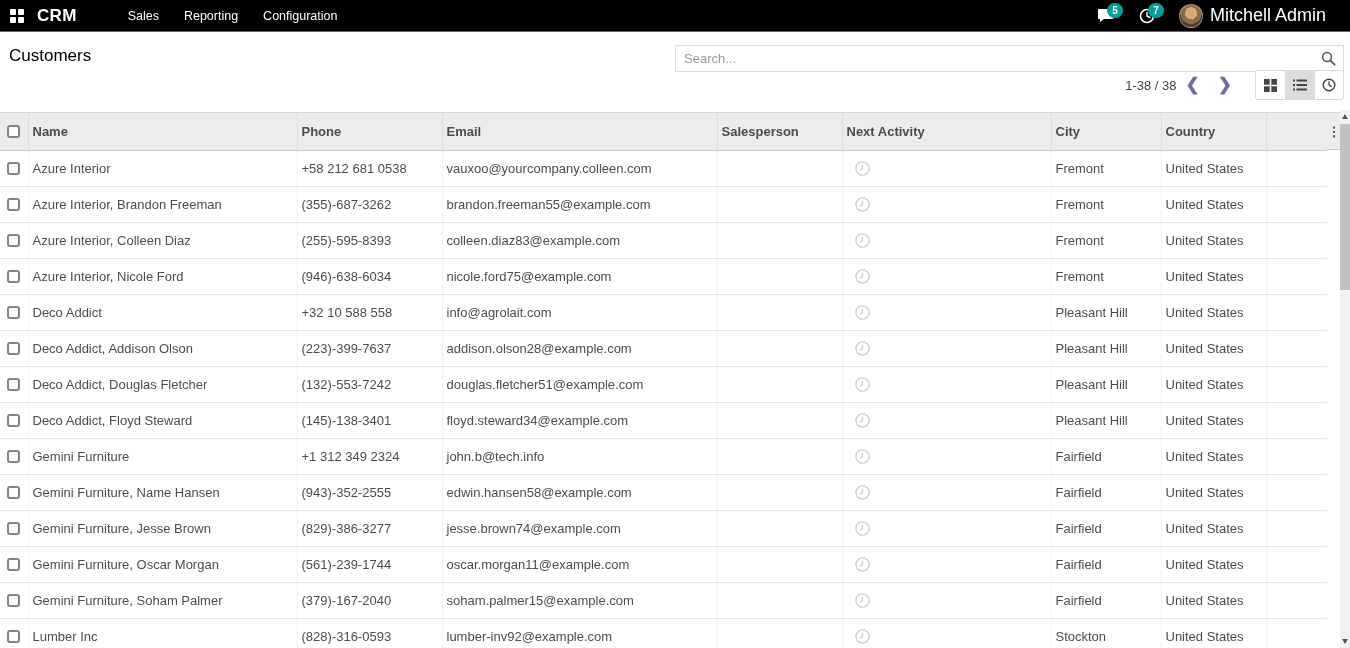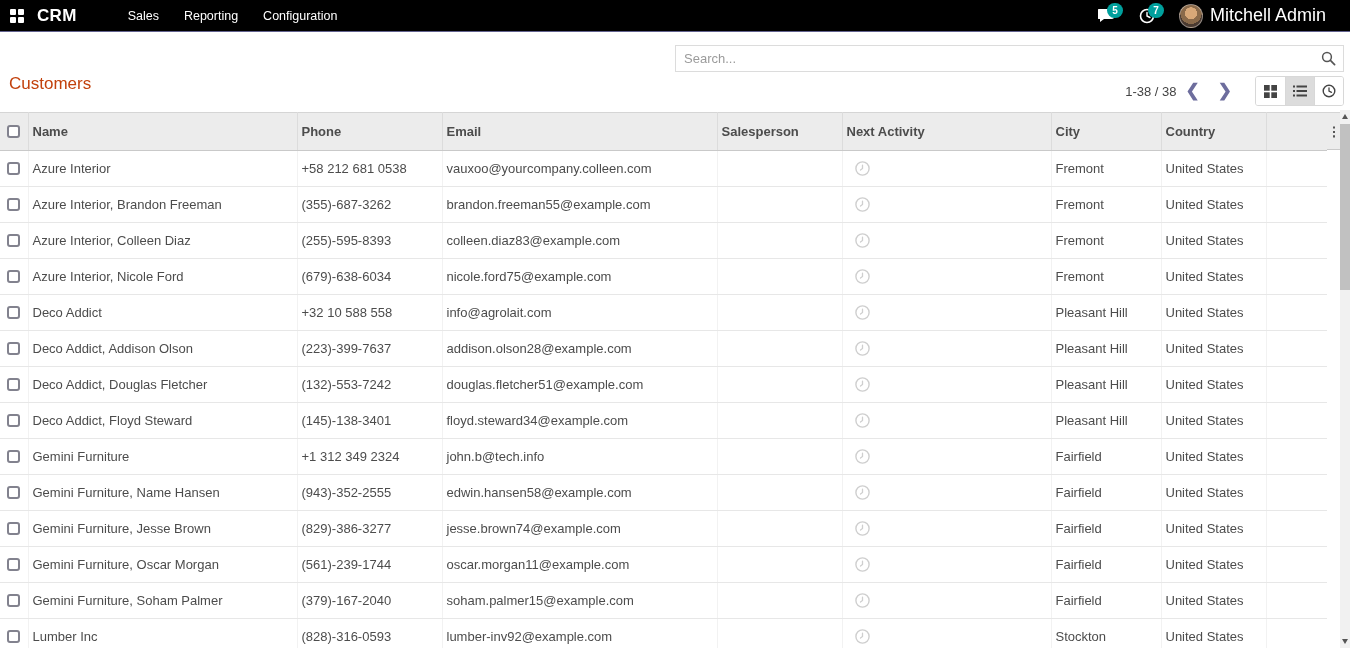--- a/index.html
+++ b/index.html
@@ -28,21 +28,21 @@
     border-radius:8px; padding:0 4px; text-align:center; font-weight:bold;
   }
   .avatar{
     width:24px; height:24px; border-radius:50%; overflow:hidden;
     background:radial-gradient(circle at 50% 38%, #d8a878 0 34%, #8a6a4a 35% 60%, #4a3a30 61% 100%);
     margin-right:7px; border:1px solid rgba(255,255,255,.4);
   }
   .user-name{ font-size:18px; margin-right:24px; }
 
   
-  .breadcrumb{ position:absolute; top:46px; left:9px; font-size:17px; color:#c2410c;margin-top:28px; }
+  .breadcrumb{ position:absolute; top:46px; left:9px; font-size:17px; color:#000000; }
   .search-wrap{
     position:absolute; top:45px; left:675px; width:669px; height:27px;
     border:1px solid #dcdcdc; background:#701a75;
   }
   .search-wrap input{
     width:100%; height:100%; border:0; outline:none; padding:0 28px 0 8px;
     font-size:13px; font-family:inherit; color:#4c4c4c;
   }
   .search-wrap input::placeholder{ color:#9b9b9b; }
   .search-icon{ position:absolute; right:7px; top:5px; }
@@ -53,21 +53,21 @@
     position:absolute; top:77px; left:8px; padding:0 13px;
     background:#7c7bad; border:1px solid #6f6e9f; color:#fff;
   }
   .export-btn{
     position:absolute; top:77px; left:61px; width:35px;
     background:#fff; border:1px solid #d8d8d8;
   }
   .filter-group{ position:absolute; top:77px; left:675px; display:flex; gap:9px; }
   .filter-group .btn{ background:#fde047; border:1px solid #d8d8d8; color:#444; padding:0 12px; gap:6px; }
 
-  .pager-area{ position:absolute; top:77px; right:6px; height:28px; display:flex; align-items:center; }
+  .pager-area{ position:absolute; top:71px; right:6px; height:28px; display:flex; align-items:center; }
   .pager-text{ font-size:13px; color:#444; }
   .pager-nav{ font-size:17px; color:#6d6d9d; padding:0 9px; cursor:pointer; font-weight:bold; line-height:28px; }
   .switcher{ display:flex; border:1px solid #d8d8d8; border-radius:3px; overflow:hidden; margin-left:14px; }
   .switcher .sw-btn{ width:29px; height:28px; display:flex; align-items:center; justify-content:center;
     background:#fff; cursor:pointer; border-left:1px solid #d8d8d8; }
   .switcher .sw-btn:first-child{ border-left:0; }
   .switcher .sw-btn.active{ background:#dcdcdc; }
 
   
   .list-table{
@@ -295,21 +295,21 @@
         </td>
         <td class="cell-city">Fremont</td>
         <td class="cell-country">United States</td>
         <td class="cell-filler"></td>
       </tr>
       <tr>
         <td>
           <span class="cb"></span>
         </td>
         <td class="cell-name">Azure Interior, Nicole Ford</td>
-        <td class="cell-phone">(679)-638-6034</td>
+        <td class="cell-phone">(946)-638-6034</td>
         <td class="cell-email">nicole.ford75@example.com</td>
         <td class="cell-salesperson"></td>
         <td class="cell-activity">
           <svg width="15" height="15" viewBox="0 0 15 15">
             <circle cx="7.5" cy="7.5" r="6.6" fill="none" stroke="#cfcfcf" stroke-width="1.4"></circle>
             <path d="M7.5 4.2 V7.5 L5.5 9" fill="none" stroke="#cfcfcf" stroke-width="1.3" stroke-linecap="round"></path>
           </svg>
         </td>
         <td class="cell-city">Fremont</td>
         <td class="cell-country">United States</td>

